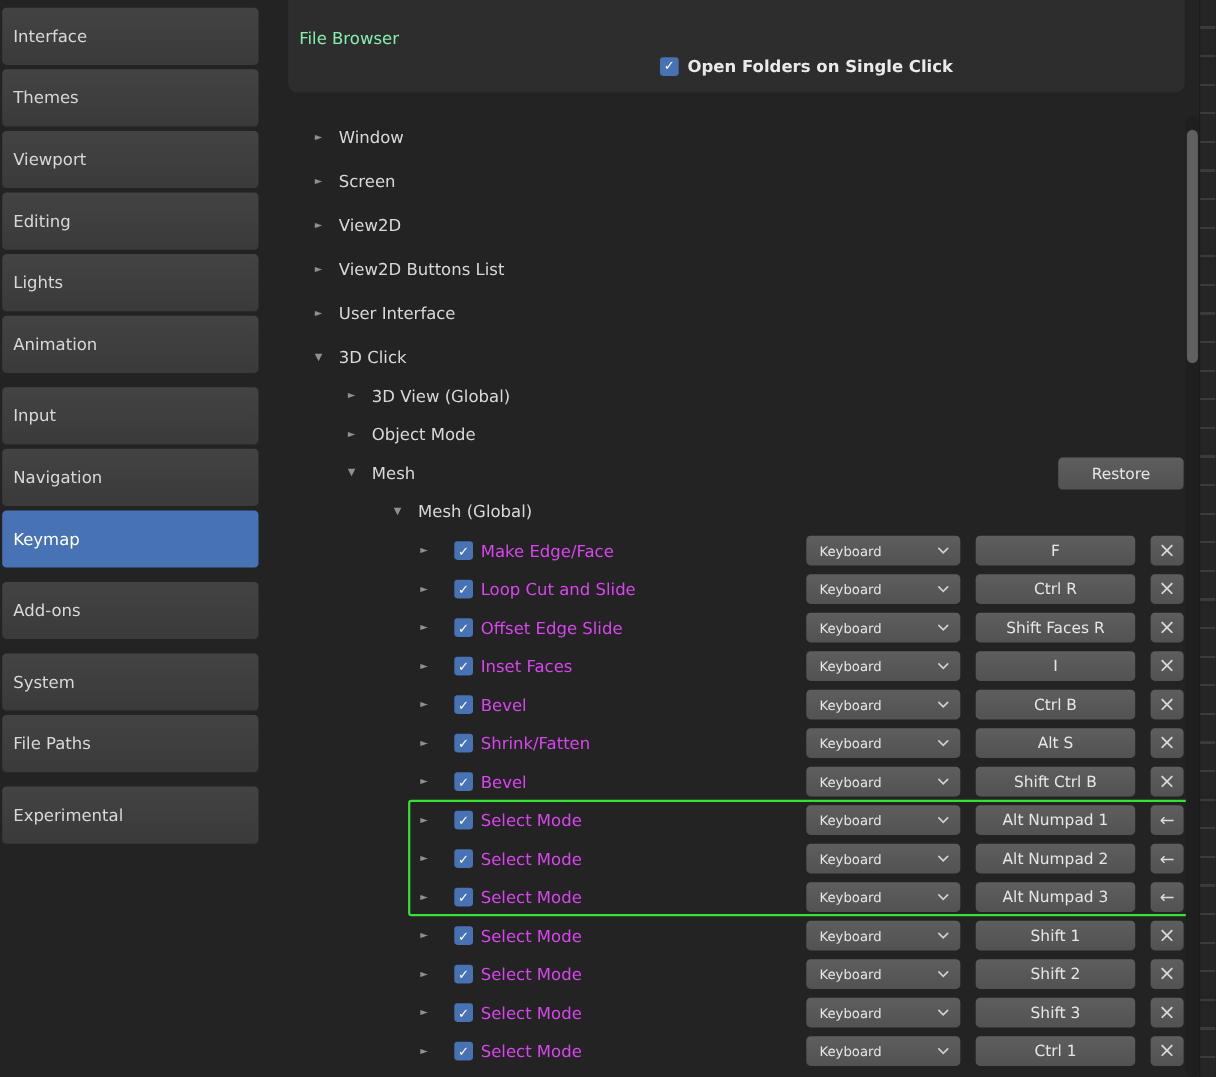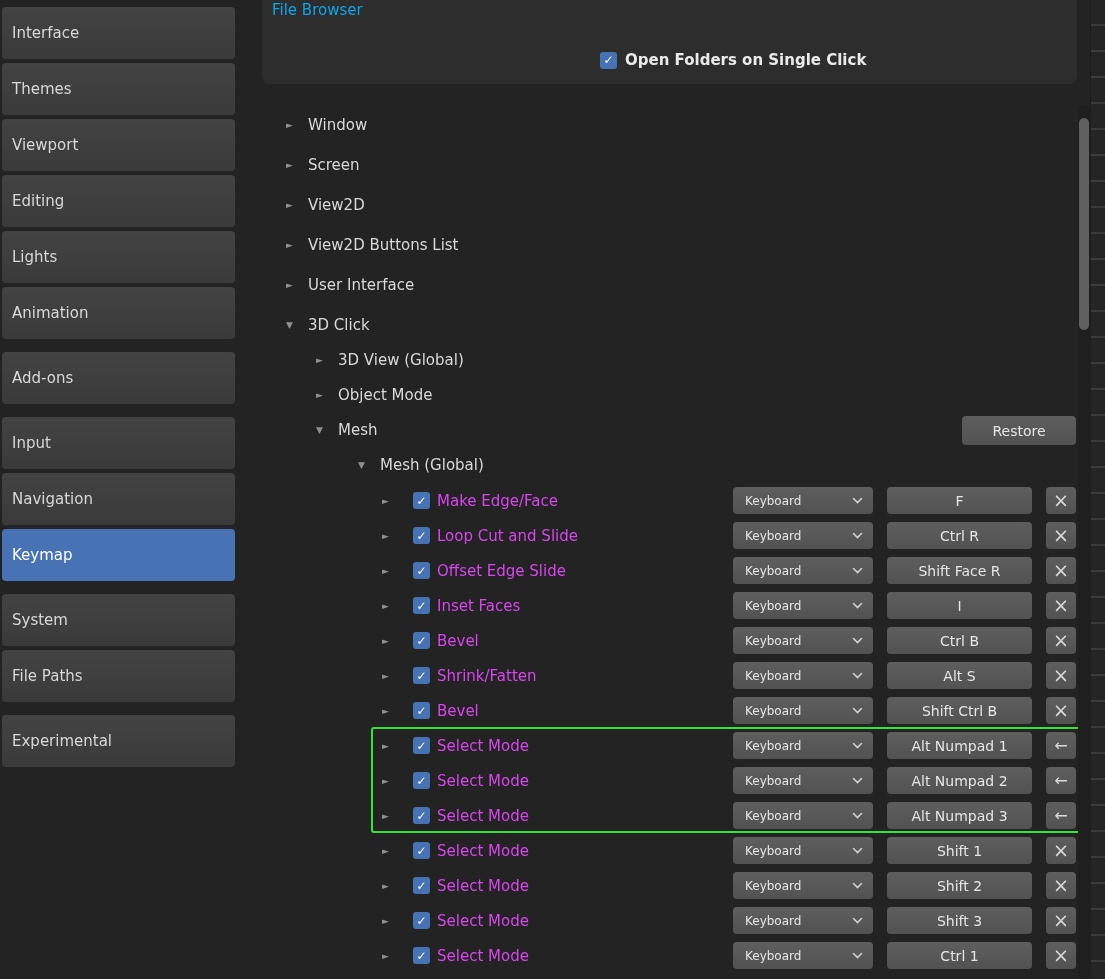--- a/index.html
+++ b/index.html
@@ -28,21 +28,21 @@
   .sb-btn.active { background: var(--accent-blue, #4772b3); color: #ffffff; }
 
   
   .main { position: absolute; left: 237px; top: 0; right: 15px; bottom: 0; }
 
   .panel {
     position: absolute; left: 25px; top: 0; width: 815px; height: 84px;
     background: var(--panel-bg, #2d2d2d);
     border-radius: 0 0 8px 8px;
   }
-  .panel-title { position: absolute; left: 10px; top: 1px; font-size: 15px; color: #0ea5e9; }
+  .panel-title { position: absolute; left: 10px; top: 26px; font-size: 15px; color: #86efac; }
   .panel-cb-row { position: absolute; left: 338px; top: 51px; display: flex; align-items: center; gap: 8px; }
 
   .checkbox {
     width: 17px; height: 17px; border-radius: 3px;
     background: var(--accent-blue, #4772b3);
     display: flex; align-items: center; justify-content: center;
     cursor: pointer; flex: none;
   }
   .checkbox .check { color: #ffffff; font-size: 12px; font-weight: bold; line-height: 1; }
   .cb-label { font-size: 15px; color: #eaeaea; font-weight: bold; }
@@ -104,26 +104,26 @@
   <div class="sidebar">
     <div class="sb-group">
       <div class="sb-btn">Interface</div>
       <div class="sb-btn">Themes</div>
       <div class="sb-btn">Viewport</div>
       <div class="sb-btn">Editing</div>
       <div class="sb-btn">Lights</div>
       <div class="sb-btn">Animation</div>
     </div>
     <div class="sb-group">
-      <div class="sb-btn">Add-ons</div>
-    </div>
-    <div class="sb-group">
       <div class="sb-btn">Input</div>
       <div class="sb-btn">Navigation</div>
       <div class="sb-btn active">Keymap</div>
+    </div>
+    <div class="sb-group">
+      <div class="sb-btn">Add-ons</div>
     </div>
     <div class="sb-group">
       <div class="sb-btn">System</div>
       <div class="sb-btn">File Paths</div>
     </div>
     <div class="sb-group">
       <div class="sb-btn">Experimental</div>
     </div>
   </div>
 
@@ -224,21 +224,21 @@
       <span class="checkbox">
           <span class="check">✓</span>
         </span>
       <span class="klabel">Offset Edge Slide</span>
       <span class="btn-gray dd">
         <span class="ddlabel">Keyboard</span>
         <svg class="chev" width="11" height="7" viewBox="0 0 11 7">
             <path d="M1.5 1.5 L5.5 5.5 L9.5 1.5" fill="none" stroke="#cfcfcf" stroke-width="1.6" stroke-linecap="round"></path>
           </svg>
       </span>
-      <span class="btn-gray keybtn">Shift Face R</span>
+      <span class="btn-gray keybtn">Shift Faces R</span>
       <span class="btn-gray endbtn">
           <span class="close-glyph">×</span>
         </span>
     </div>
 
     <div class="krow" style="top:588px">
       <span class="exp">►</span>
       <span class="checkbox">
           <span class="check">✓</span>
         </span>

